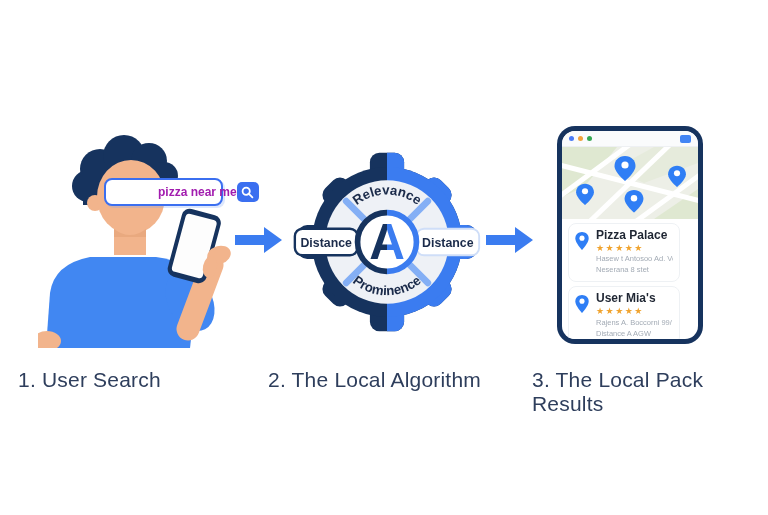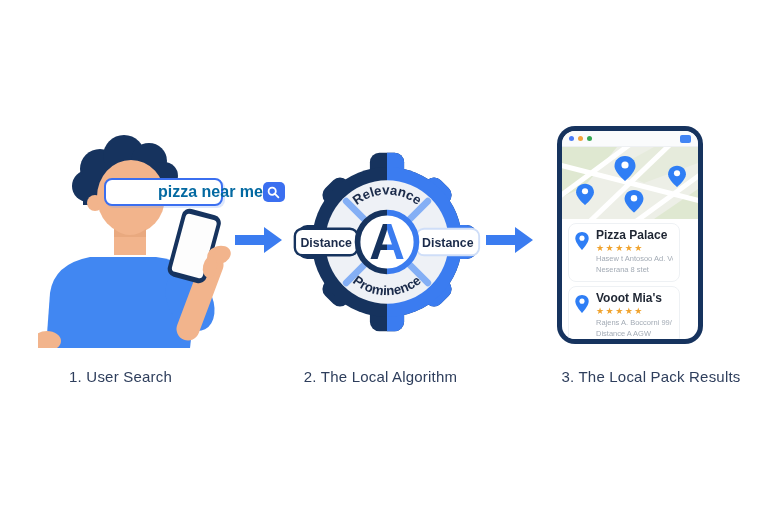--- a/index.html
+++ b/index.html
@@ -3,39 +3,39 @@
 <meta charset="utf-8">
 <style>
   html,body{margin:0;padding:0;background:#fff;}
   *{box-sizing:border-box;}
   .stage{
     position:relative;width:768px;height:515px;background:#ffffff;overflow:hidden;
     font-family:"Liberation Sans", sans-serif;
   }
   
   .step-label{
-    position:absolute;top:368px;font-size:15px;font-weight:500;color:#2e3e5c;
-    text-align:center;letter-spacing:.2px;
+    position:absolute;top:368px;font-size:21px;font-weight:500;color:#2e3e5c;
+    letter-spacing:.2px;
   }
   .step-label.s1{left:18px;width:205px;}
   .step-label.s2{left:268px;width:225px;}
   .step-label.s3{left:532px;width:238px;}
   
   .arrow{position:absolute;width:48px;height:28px;}
   .arrow.a1{left:235px;top:226px;}
   .arrow.a2{left:486px;top:226px;}
   
   .person{position:absolute;left:38px;top:133px;width:212px;height:215px;}
   .search-bar{
     position:absolute;left:104px;top:178px;width:119px;height:28px;
     background:#fff;border:2px solid #3b6ff0;border-radius:8px;
     display:flex;align-items:center;justify-content:space-between;
     padding:2px 2px 2px 8px;box-shadow:2px 2px 0 rgba(120,160,245,.25);
   }
-  .search-query{font-size:16px;font-weight:700;color:#0369a1;white-space:nowrap;padding-left:44px;}
+  .search-query{font-size:12px;font-weight:700;color:#a21caf;white-space:nowrap;padding-left:44px;}
   .search-btn{
     width:22px;height:20px;background:#3b6ff0;border-radius:5px;
     display:flex;align-items:center;justify-content:center;flex:0 0 auto;
   }
   
   .gear{position:absolute;left:292px;top:147px;width:190px;height:190px;}
   
   .phone{
     position:absolute;left:557px;top:126px;width:146px;height:218px;
     background:#16335e;border-radius:18px;padding:5px;
@@ -216,21 +216,21 @@
           <div class="listing-desc">Neserana 8 stet</div>
         </div>
       </div>
 
       <div class="listing">
         <svg class="listing-pin" width="14" height="18" viewBox="0 0 22 28">
           <path d="M11,0 C5,0 0.5,4.4 0.5,10 C0.5,17 11,28 11,28 C11,28 21.5,17 21.5,10 C21.5,4.4 17,0 11,0 Z" fill="#2f7ef5"></path>
           <circle cx="11" cy="9.5" r="4" fill="#ffffff"></circle>
         </svg>
         <div class="listing-body">
-          <div class="listing-name">Vooot Mia's</div>
+          <div class="listing-name">User Mia's</div>
           <div class="listing-stars">★★★★★</div>
           <div class="listing-desc">Rajens A. Boccorni 99/ fdV1001</div>
           <div class="listing-desc">Distance A AGW</div>
         </div>
       </div>
     </div>
   </div>
 
   <div class="step-label s1">1. User Search</div>
   <div class="step-label s2">2. The Local Algorithm</div>

